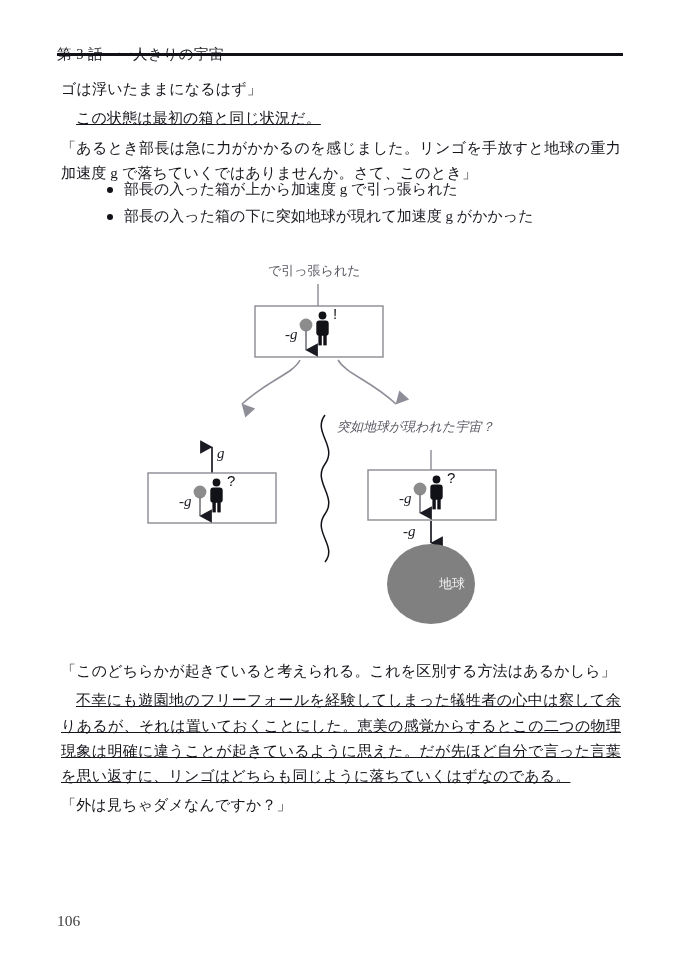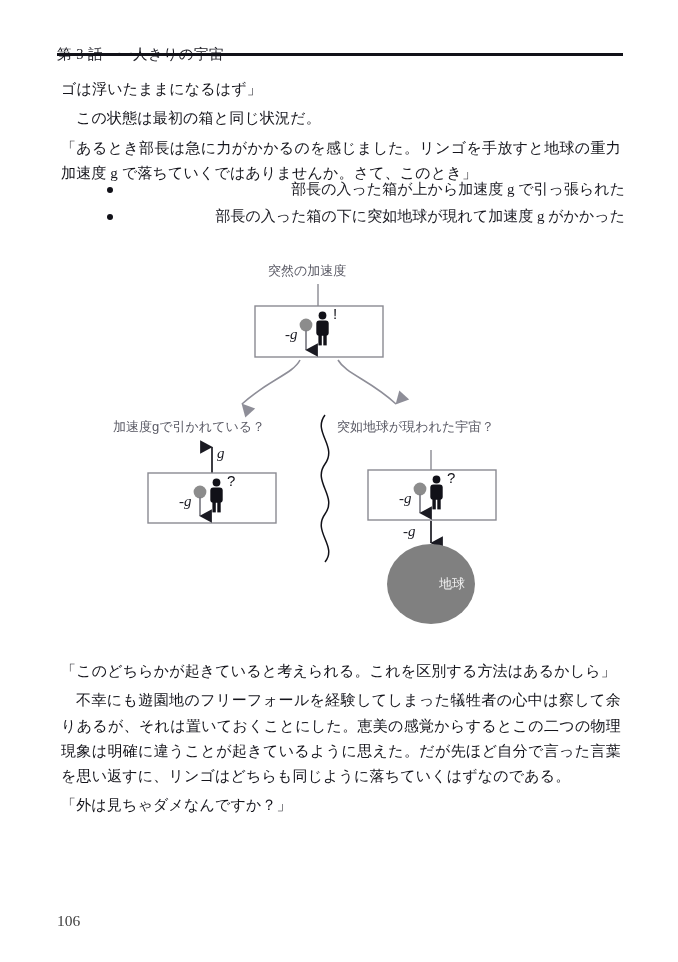--- a/index.html
+++ b/index.html
@@ -47,40 +47,39 @@
     font-size: 15px;
     line-height: 25.3px;
     color: #15151c;
     letter-spacing: 0.15px;
   }
   .text-block p {
     margin: 4px;
     text-align: justify;
     text-justify: inter-character;
   }
-  .indent1 { text-indent: 1em; }
+  .indent1 { text-indent: 1em; text-decoration: underline; }
 
   .block-top { top: 73px; }
   .block-bottom { top: 655px; }
 
   .bullet-list {
     position: absolute;
     left: 57px;
     top: 176px;
     width: 568px;
     margin: 0;
     padding: 0;
     list-style: none;
     font-size: 15px;
     line-height: 27px;
   }
   .bullet-list li {
     position: relative;
     padding-left: 67px;
-    text-align: right;
   }
   .bullet-list li::before {
     content: "";
     position: absolute;
     left: 50px;
     top: 11px;
     width: 6px;
     height: 6px;
     border-radius: 50%;
     background: #111118;
@@ -117,20 +116,21 @@
     left: 268px;
     top: 22px;
   }
   .fig-label-left {
     left: 113px;
     top: 178px;
   }
   .fig-label-right {
     left: 337px;
     top: 178px;
+    font-style: italic;
   }
   .earth-label {
     position: absolute;
     left: 408px;
     top: 335px;
     font-family: "Liberation Sans", "DejaVu Sans", sans-serif;
     font-size: 13px;
     color: #f2f2f2;
     white-space: nowrap;
     margin-left: 31px;
@@ -225,22 +225,21 @@
       <rect x="430.3" y="244.5" width="12.4" height="15.2" rx="3"></rect>
       <rect x="432.4" y="257" width="3.4" height="12.4"></rect>
       <rect x="437.3" y="257" width="3.4" height="12.4"></rect>
     </g>
 
     <line x1="431" y1="281" x2="431" y2="303" stroke="#1a1a22" stroke-width="1.7" marker-end="url(#arrowDarkDown)"></line>
 
     <ellipse cx="431" cy="344" rx="44" ry="40" fill="#808080"></ellipse>
   </svg>
 
-  <div class="fig-label fig-label-top">突然の加速度</div>
-  <div class="fig-label fig-label-left">加速度gで引かれている？</div>
+  <div class="fig-label fig-label-top">で引っ張られた</div>
   <div class="fig-label fig-label-right">突如地球が現われた宇宙？</div>
   <div class="earth-label">地球</div>
 
   <div class="g-label" style="left:285px; top:86px;">-g</div>
   <div class="mark" style="left:333px; top:65px;">!</div>
 
   <div class="g-label" style="left:179px; top:253px;">-g</div>
   <div class="mark" style="left:227px; top:232px;">?</div>
   <div class="g-label" style="left:217px; top:205px;">g</div>
 

